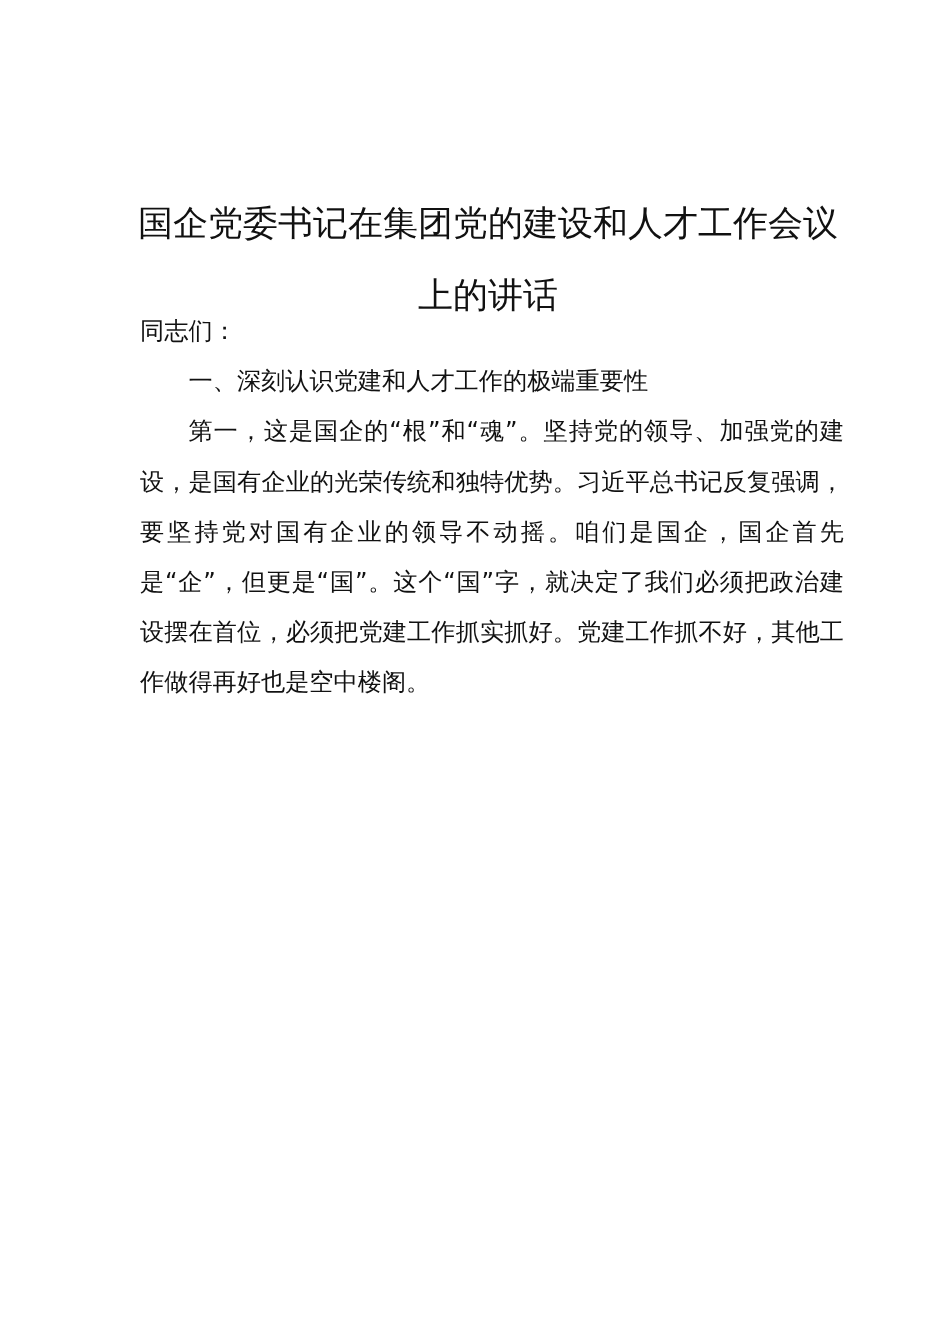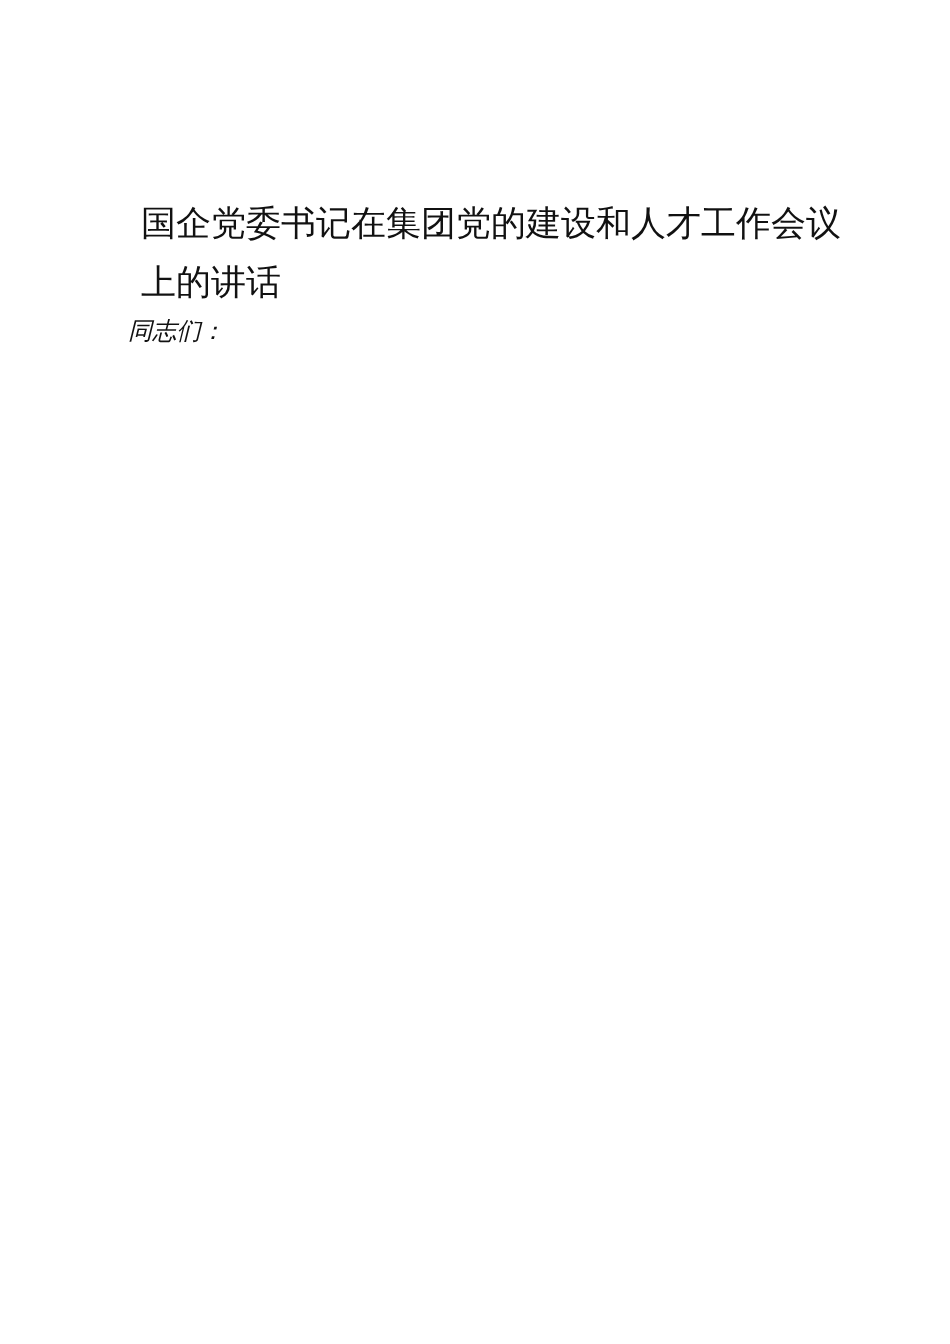--- a/index.html
+++ b/index.html
@@ -21,33 +21,33 @@
       top: 0;
       width: 950px;
       height: 1344px;
       background: #ffffff;
     }
     .title {
       position: absolute;
       left: 125px;
       top: 178px;
       width: 708px;
+      text-align: center;
       font-size: 35px;
-      line-height: 59px;
+      line-height: 72px;
       letter-spacing: 0px;
       color: #111111;
-      margin: 16px;
+      margin: 9px;
       font-weight: normal;
     }
     .body {
       position: absolute;
-      left: 128px;
+      left: 140px;
       top: 306px;
       width: 704px;
-      font-style: italic;
     }
     .para {
       margin: 0;
       font-size: 24.2px;
       line-height: 50.2px;
       text-align: justify;
       text-align-last: left;
       color: #111111;
     }
     .para.indent {
@@ -55,14 +55,16 @@
     }
   </style>
 </head>
 <body>
 
 <div class="page">
   <h1 class="title">国企党委书记在集团党的建设和人才工作会议上的讲话</h1>
 
   <div class="body">
     <p class="para">同志们：</p>
+    <p class="para indent">一、深刻认识党建和人才工作的极端重要性</p>
+    <p class="para indent">第一，这是国企的“根”和“魂”。坚持党的领导、加强党的建设，是国有企业的光荣传统和独特优势。习近平总书记反复强调，要坚持党对国有企业的领导不动摇。咱们是国企，国企首先是“企”，但更是“国”。这个“国”字，就决定了我们必须把政治建设摆在首位，必须把党建工作抓实抓好。党建工作抓不好，其他工作做得再好也是空中楼阁。</p>
   </div>
 </div>
 
 </body></html>

